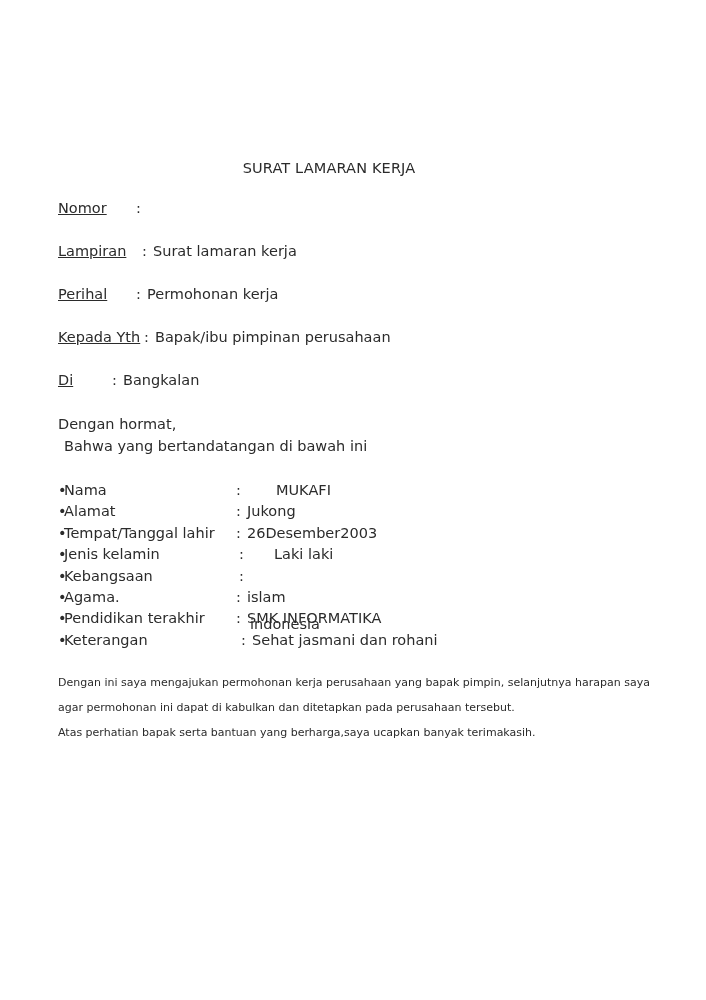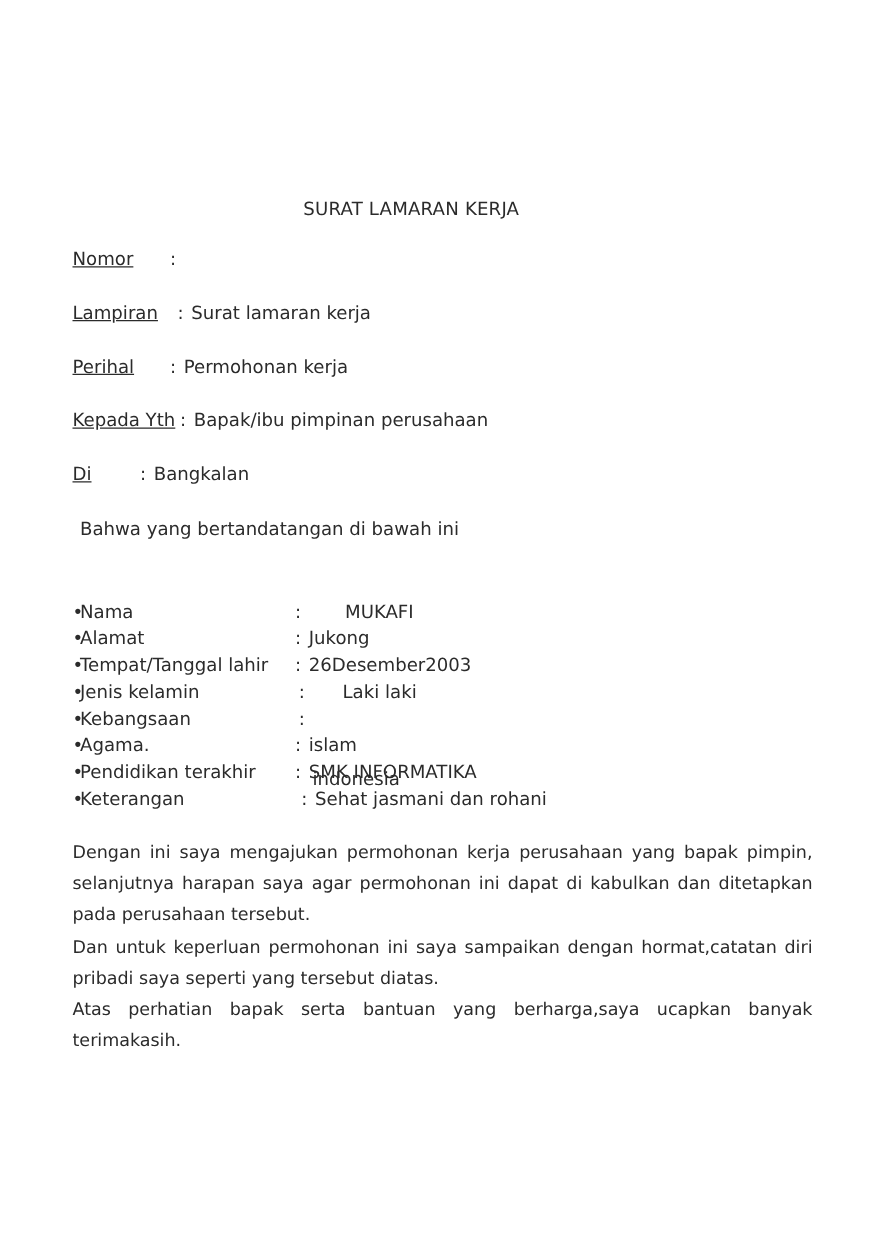--- a/index.html
+++ b/index.html
@@ -104,21 +104,21 @@
   }
 
   
   .body-block {
     position: absolute;
     left: 58px;
     top: 670px;
     width: 592px;
   }
   .body-para {
-    font-size: 14px;
+    font-size: 11px;
     line-height: 25.2px;
     text-align: justify;
     text-justify: inter-word;
     margin: 0;
   }
   .body-para.justify-all {
     text-align-last: left;
   }
 </style>
 </head>
@@ -130,33 +130,33 @@
 
   <div class="meta-block">
       <div class="meta-row"><span class="meta-label">Nomor</span><span class="meta-sep detail-sep" style="left: 78px;">:</span><span class="meta-value detail-sep" style="left: 89px;"></span></div>
       <div class="meta-row"><span class="meta-label">Lampiran</span><span class="meta-sep detail-sep" style="left: 84px;">:</span><span class="meta-value detail-sep" style="left: 95px;">Surat lamaran kerja</span></div>
       <div class="meta-row"><span class="meta-label">Perihal</span><span class="meta-sep detail-sep" style="left: 78px;">:</span><span class="meta-value detail-sep" style="left: 89px;">Permohonan kerja</span></div>
       <div class="meta-row"><span class="meta-label">Kepada Yth</span><span class="meta-sep detail-sep" style="left: 86px;">:</span><span class="meta-value detail-sep" style="left: 97px;">Bapak/ibu pimpinan perusahaan</span></div>
       <div class="meta-row"><span class="meta-label">Di</span><span class="meta-sep detail-sep" style="left: 54px;">:</span><span class="meta-value detail-sep" style="left: 65px;">Bangkalan</span></div>
     </div>
 
   <div class="salutation">
+    <div class="line1">Dengan hormat,</div>
     <div class="line2">Bahwa yang bertandatangan di bawah ini</div>
   </div>
 
   <div class="detail-list">
       <div class="detail-row"><span class="detail-bullet">•</span><span class="detail-label">Nama</span><span class="detail-sep" style="left: 178px;">:</span><span class="detail-sep" style="left: 204px; margin-left: 14px;">MUKAFI</span></div>
       <div class="detail-row"><span class="detail-bullet">•</span><span class="detail-label">Alamat</span><span class="detail-sep" style="left: 178px;">:</span><span class="detail-sep" style="left: 189px;">Jukong</span></div>
       <div class="detail-row"><span class="detail-bullet">•</span><span class="detail-label">Tempat/Tanggal lahir</span><span class="detail-sep" style="left: 178px;">:</span><span class="detail-sep" style="left: 189px;">26Desember2003</span></div>
       <div class="detail-row"><span class="detail-bullet">•</span><span class="detail-label">Jenis kelamin</span><span class="detail-sep" style="left: 181px;">:</span><span class="detail-sep" style="left: 204px; margin-left: 12px;">Laki laki</span></div>
       <div class="detail-row"><span class="detail-bullet">•</span><span class="detail-label">Kebangsaan</span><span class="detail-sep" style="left: 181px;">:</span><span class="detail-sep" style="left: 192px; margin-top: 48px;">indonesia</span></div>
       <div class="detail-row"><span class="detail-bullet">•</span><span class="detail-label">Agama.</span><span class="detail-sep" style="left: 178px;">:</span><span class="detail-sep" style="left: 189px;">islam</span></div>
       <div class="detail-row"><span class="detail-bullet">•</span><span class="detail-label">Pendidikan terakhir</span><span class="detail-sep" style="left: 178px;">:</span><span class="detail-sep" style="left: 189px;">SMK INFORMATIKA</span></div>
       <div class="detail-row"><span class="detail-bullet">•</span><span class="detail-label">Keterangan</span><span class="detail-sep" style="left: 183px;">:</span><span class="detail-sep" style="left: 194px;">Sehat jasmani dan rohani</span></div>
     </div>
 
   <div class="body-block">
       <p class="body-para justify-all">Dengan ini saya mengajukan permohonan kerja perusahaan yang bapak pimpin, selanjutnya harapan saya agar permohonan ini dapat di kabulkan dan ditetapkan pada perusahaan tersebut.</p>
-      <p class="body-para justify-all">Dan untuk keperluan permohonan ini saya sampaikan dengan hormat,catatan diri pribadi saya seperti yang tersebut diatas.</p>
       <p class="body-para justify-all">Atas perhatian bapak serta bantuan yang berharga,saya ucapkan banyak terimakasih.</p>
     </div>
 
 </div>
 
 </body></html>

